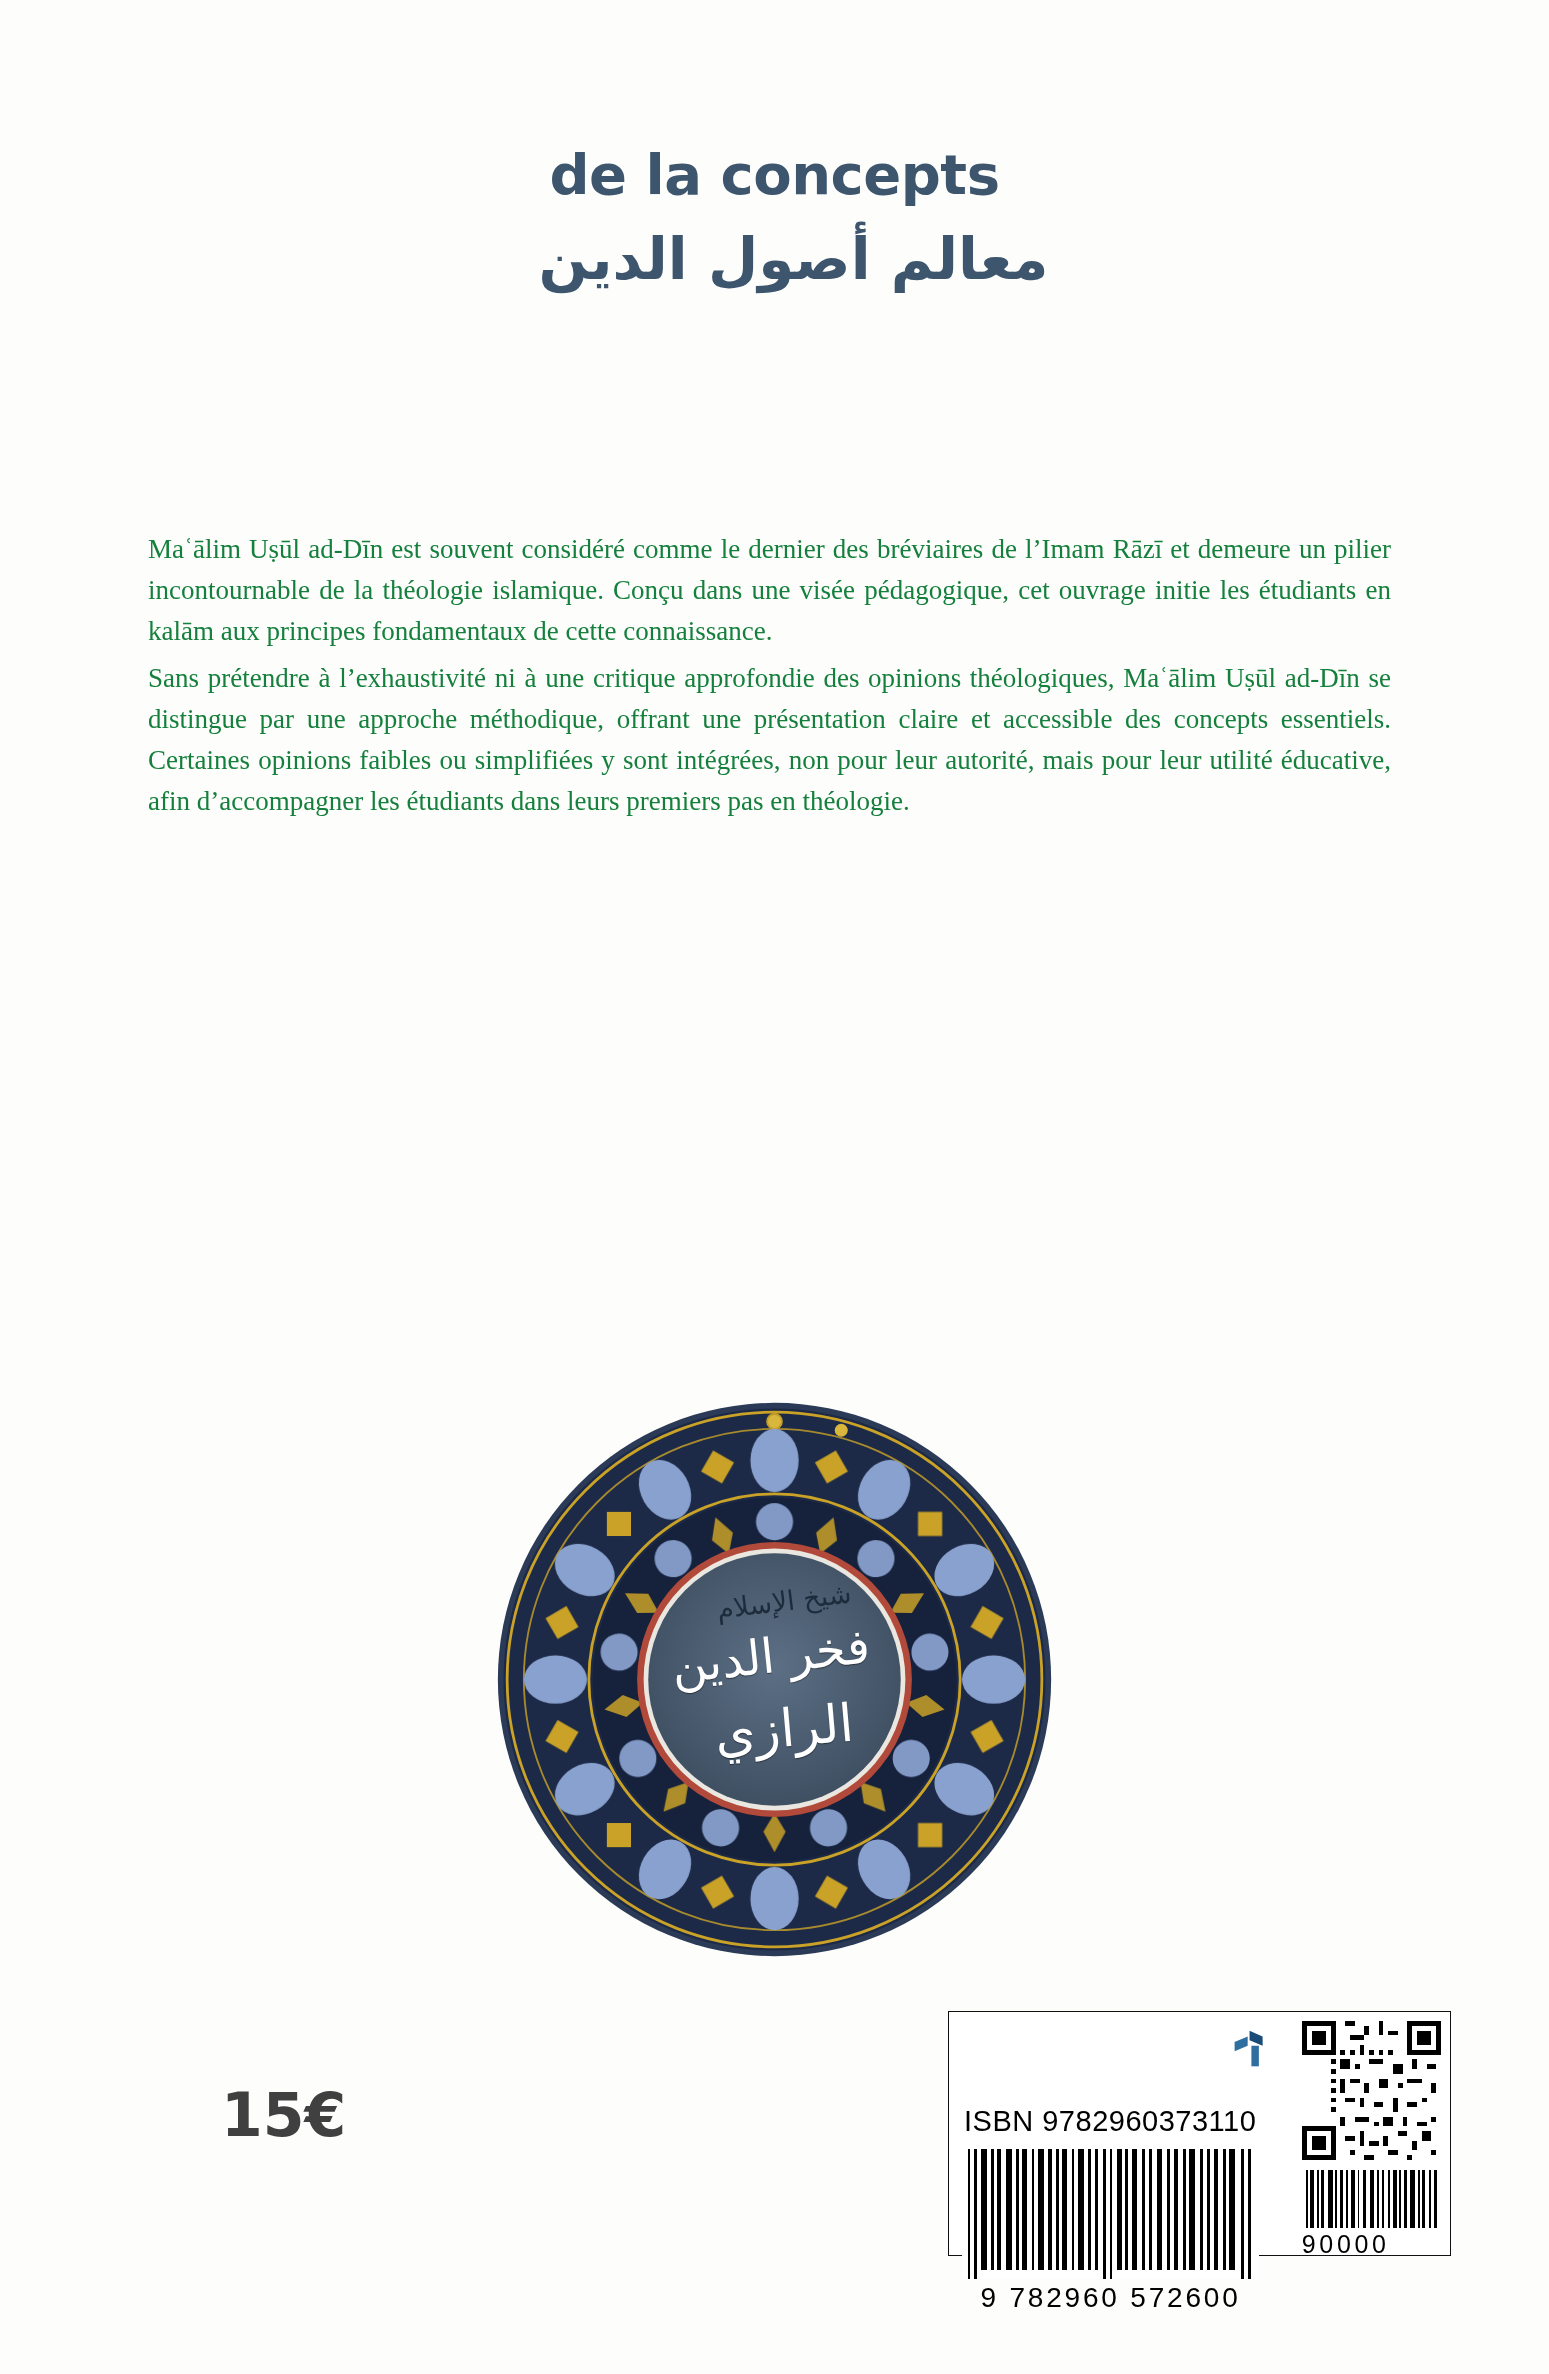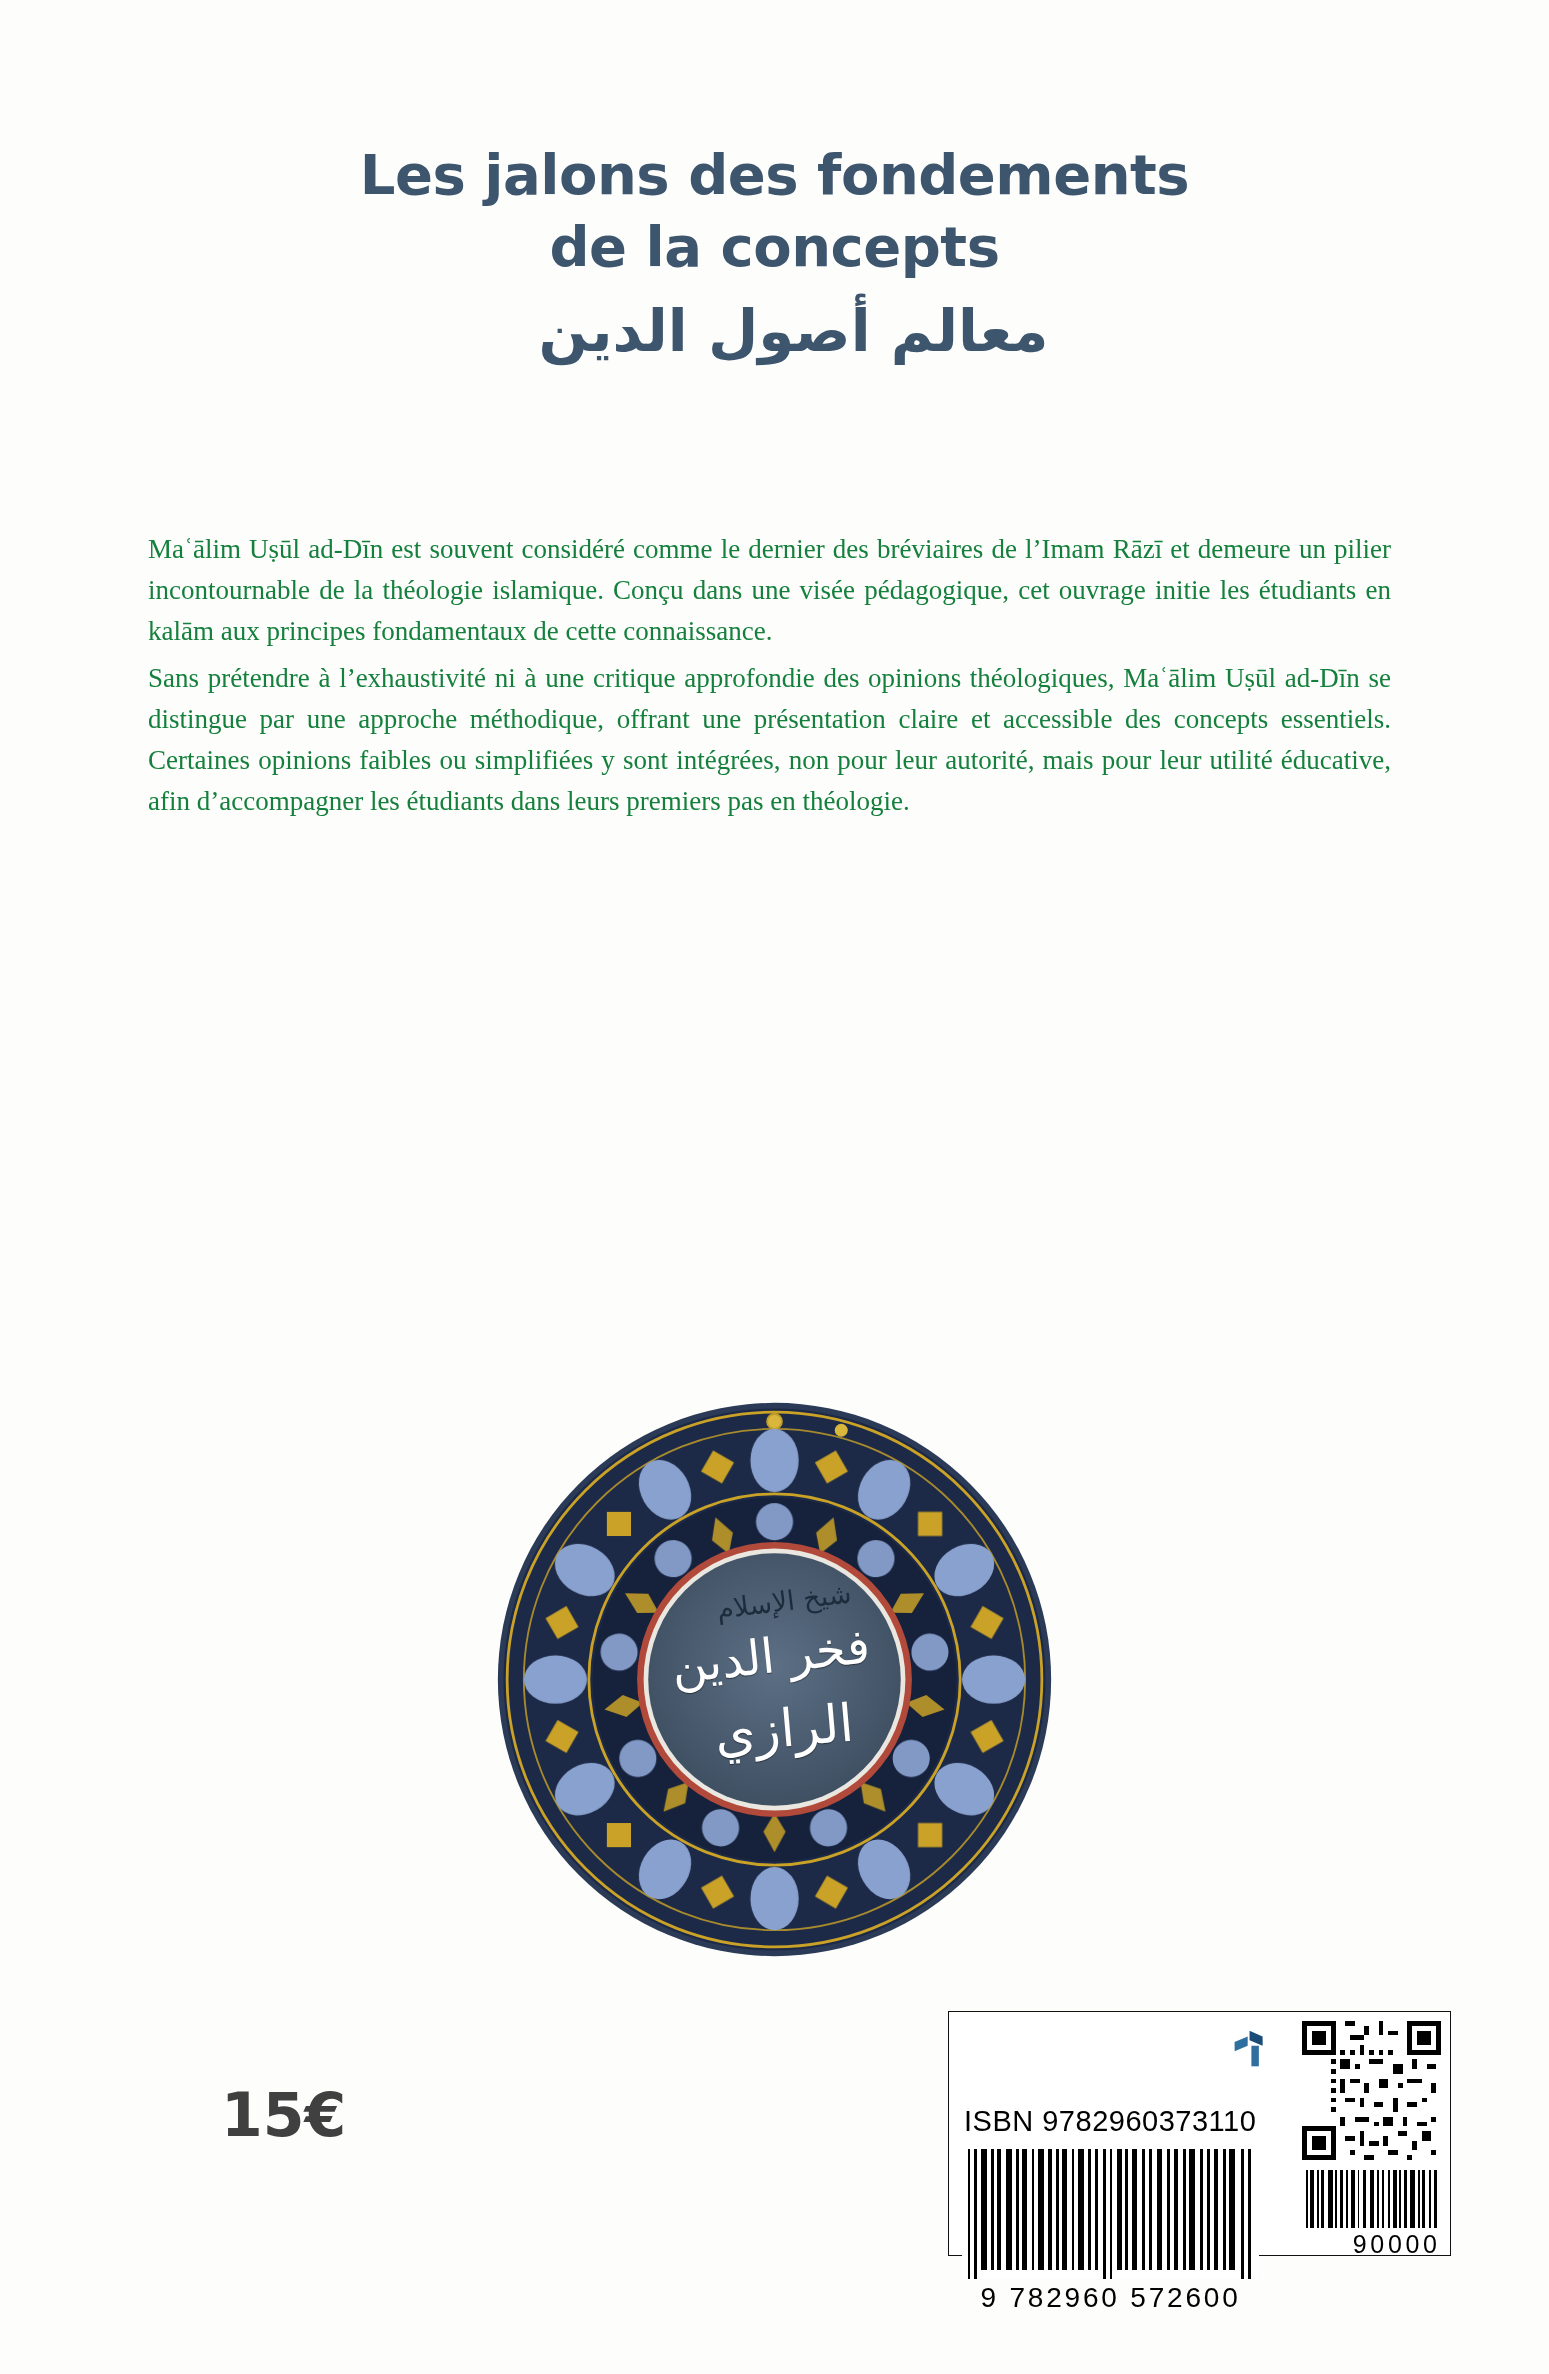--- a/index.html
+++ b/index.html
@@ -165,21 +165,21 @@
     color: #000;
     white-space: nowrap;
   }
   .ean5 {
     position: absolute;
     right: 9.3px;
     top: 158px;
     width: 139px;
   }
   .ean5 .digits {
-    text-align: right;
+    text-align: left;
     font-family: "Liberation Sans", sans-serif;
     font-size: 25px;
     letter-spacing: 3.7px;
     color: #000;
     margin-top: 1.9px;
   }
   .ean13 {
     position: absolute;
     left: 13px;
     top: 137px;
@@ -195,21 +195,20 @@
     white-space: nowrap;
   }
   .bars { display: block; }
 </style>
 </head>
 <body>
 
 <div class="page">
 
   <div class="title-block">
-    <div class="title-line">Les jalons des fondements</div>
     <div class="title-line">de la concepts</div>
     <div class="title-ar">معالم أصول الدين</div>
   </div>
 
   <div class="blurb">
     <p>Maʿālim Uṣūl ad-Dīn est souvent considéré comme le dernier des bréviaires de l’Imam Rāzī et demeure un pilier incontournable de la théologie islamique. Conçu dans une visée pédagogique, cet ouvrage initie les étudiants en kalām aux principes fondamentaux de cette connaissance.</p>
     <p>Sans prétendre à l’exhaustivité ni à une critique approfondie des opinions théologiques, Maʿālim Uṣūl ad-Dīn se distingue par une approche méthodique, offrant une présentation claire et accessible des concepts essentiels. Certaines opinions faibles ou simplifiées y sont intégrées, non pour leur autorité, mais pour leur utilité éducative, afin d’accompagner les étudiants dans leurs premiers pas en théologie.</p>
   </div>
 
   <div class="seal-wrap">

